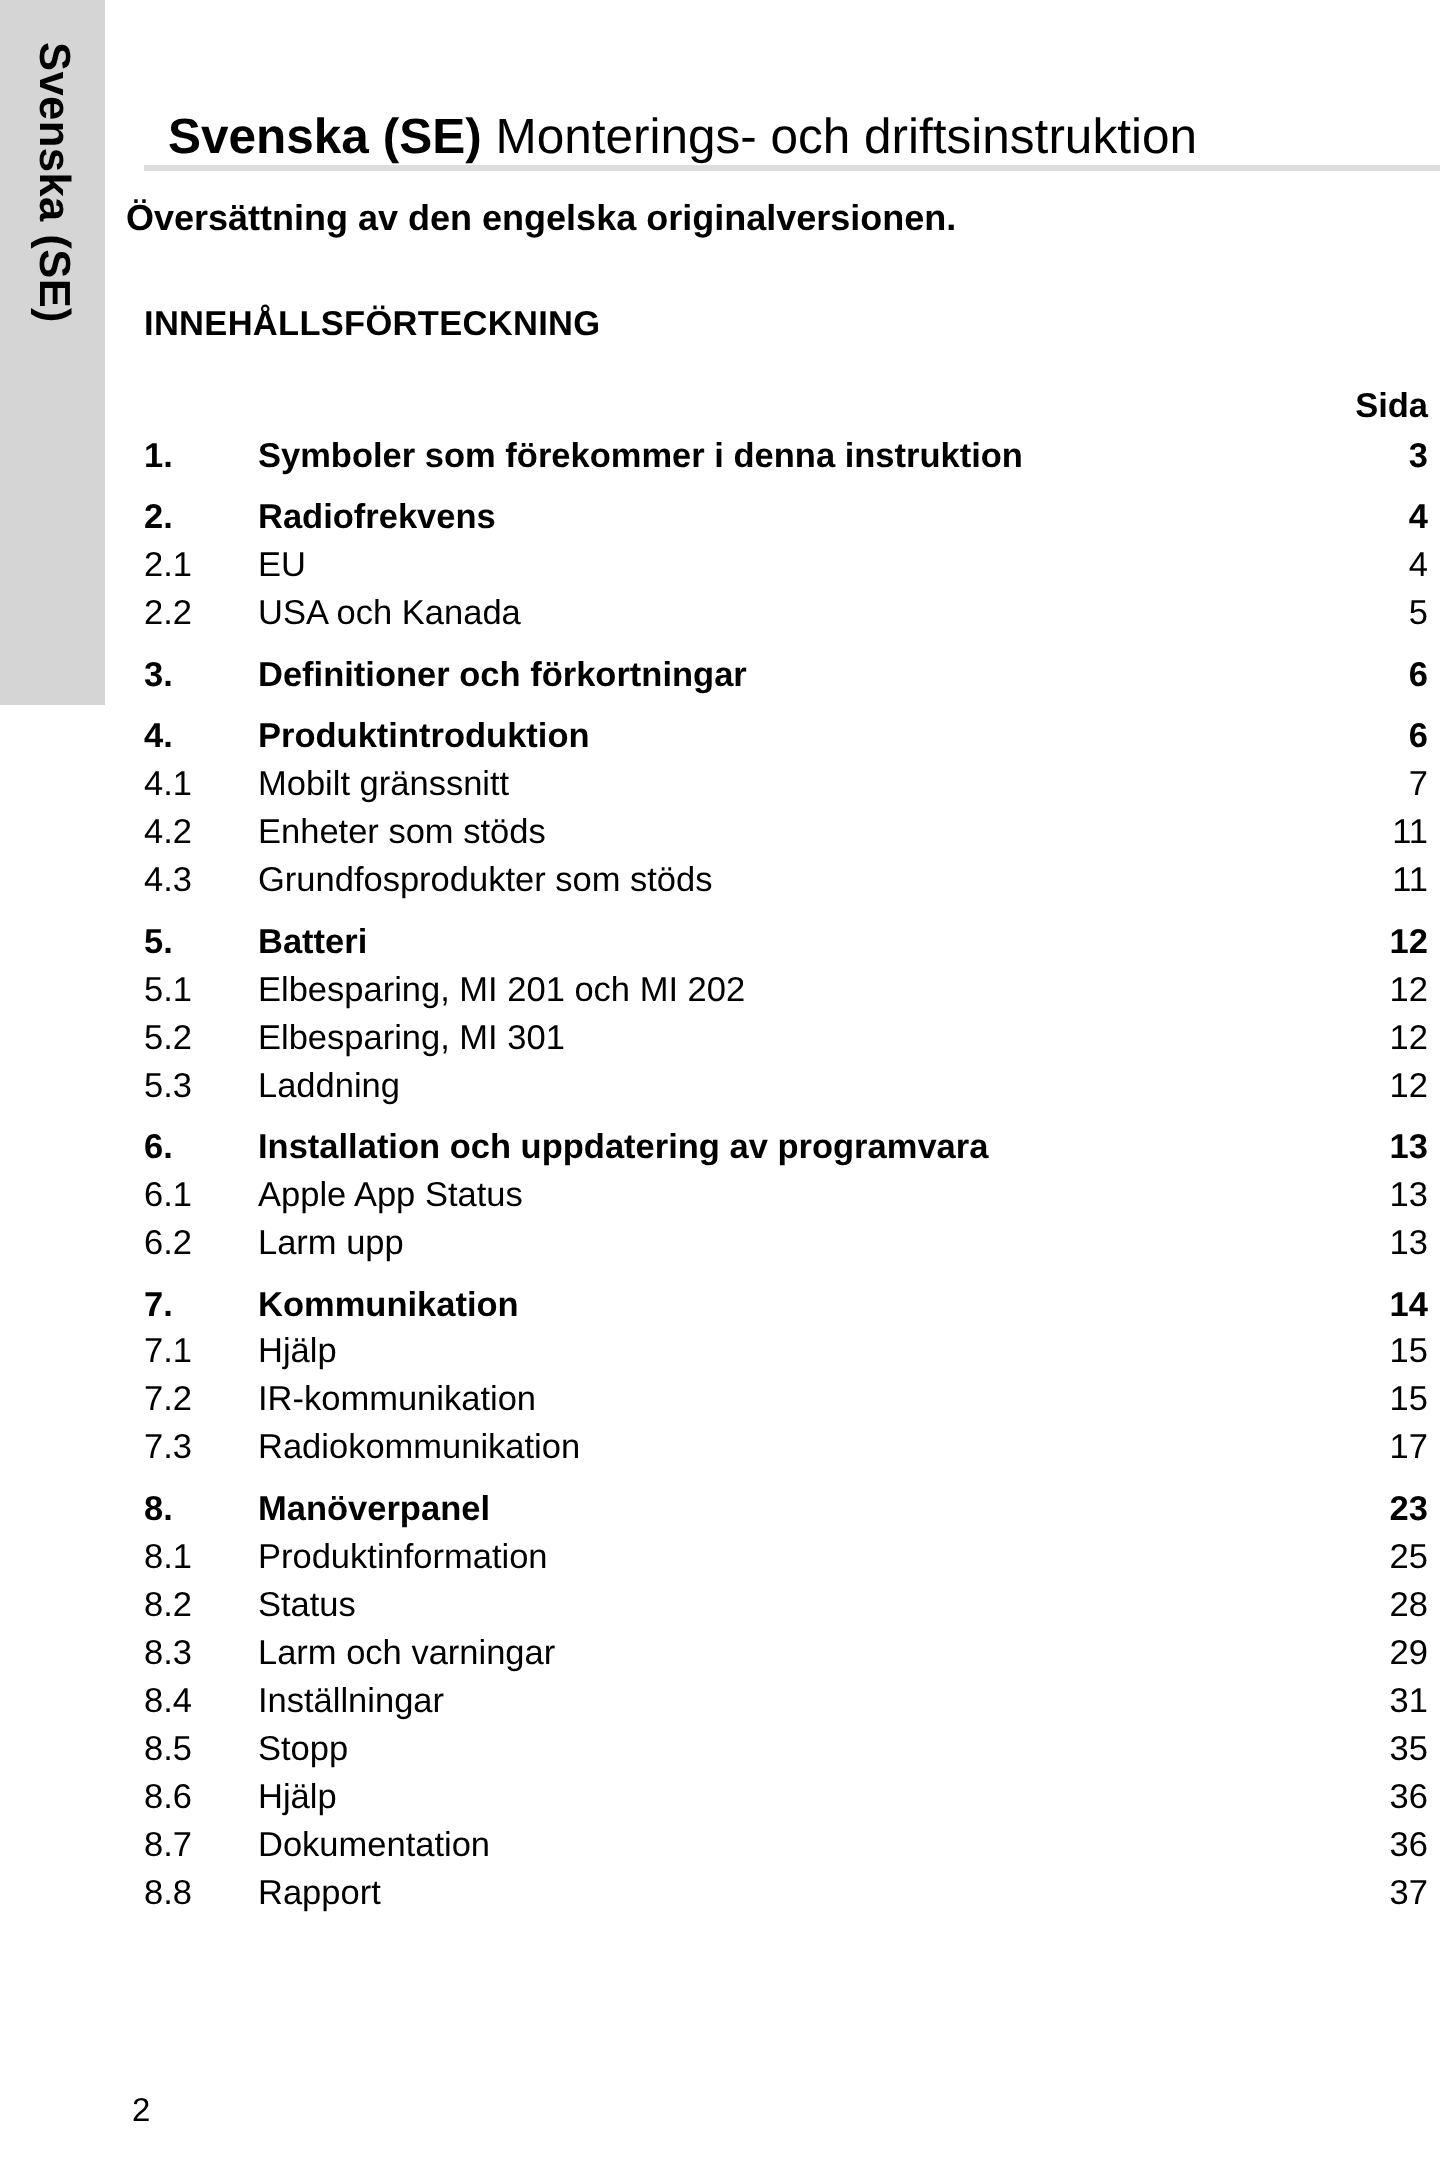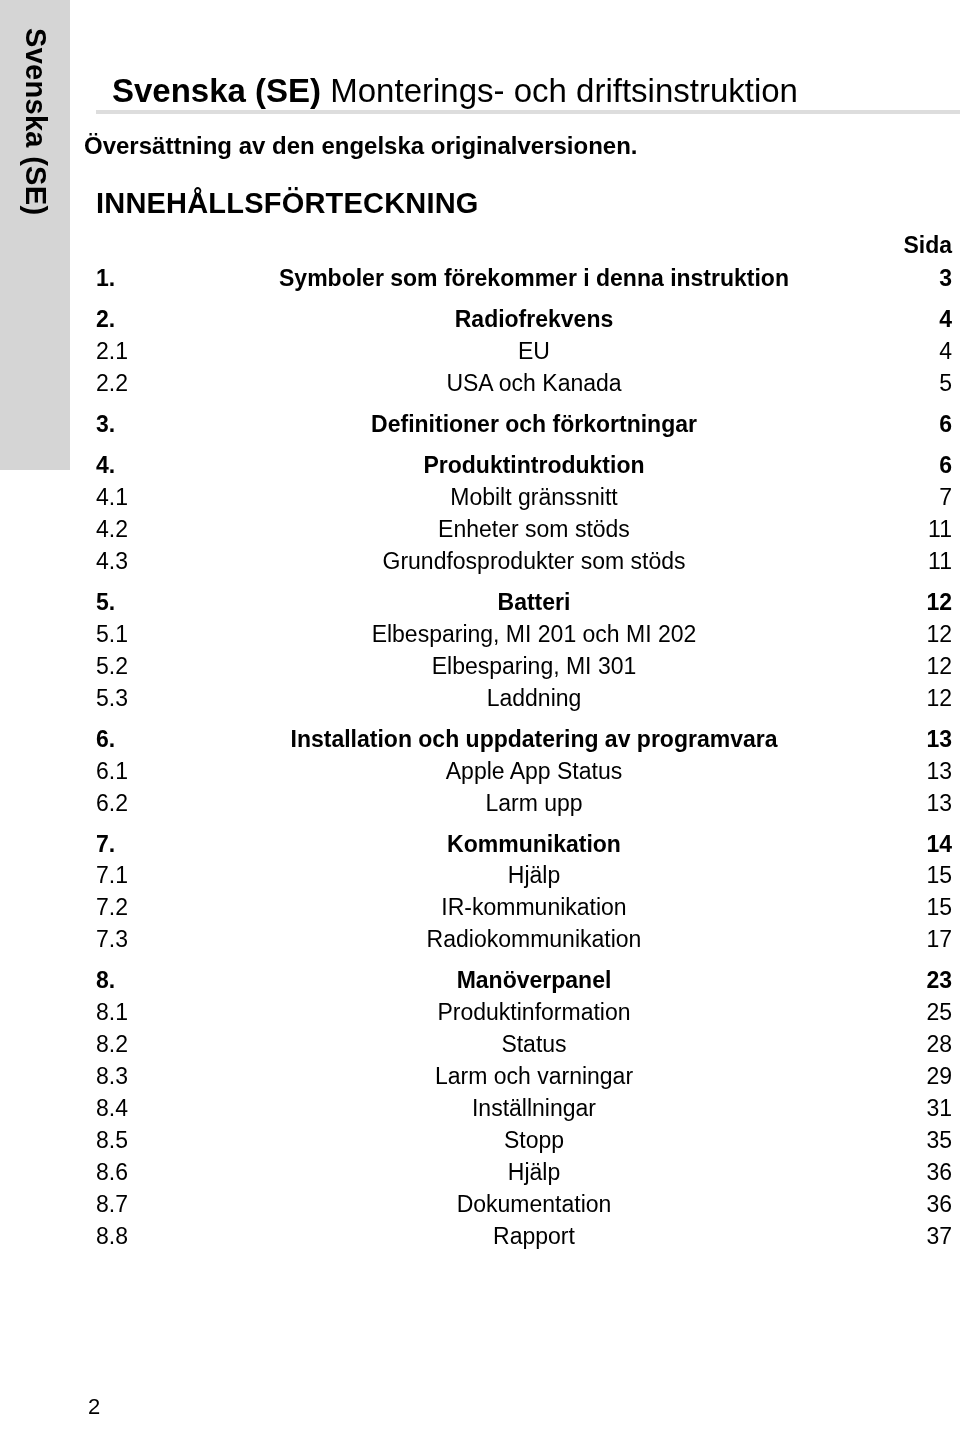--- a/index.html
+++ b/index.html
@@ -76,33 +76,33 @@
     left: 84px;
     top: 132px;
     font-size: 24px;
     font-weight: bold;
     line-height: 1.2;
     white-space: nowrap;
   }
   .toc-heading {
     position: absolute;
     left: 96px;
-    top: 187px;
-    font-size: 29px;
+    top: 202px;
+    font-size: 23px;
     font-weight: bold;
     letter-spacing: 0.2px;
     line-height: 1.15;
     white-space: nowrap;
   }
 
   
   .toc {
     position: absolute;
     left: 96px;
-    top: 232px;
+    top: 257px;
     width: 856px;
   }
   .toc-col-header {
     display: flex;
     justify-content: flex-end;
     font-size: 23px;
     font-weight: bold;
     padding-bottom: 4px;
   }
   .toc-row {
@@ -123,21 +123,20 @@
     font-weight: normal;
   }
   .toc-num {
     flex: 0 0 76px;
     text-align: left;
   }
   .toc-label {
     flex: 1 1 auto;
     overflow: hidden;
     text-overflow: ellipsis;
-    text-align: center;
   }
   .toc-page {
     flex: 0 0 56px;
     text-align: right;
   }
 
   
   .page-number {
     position: absolute;
     left: 88px;

